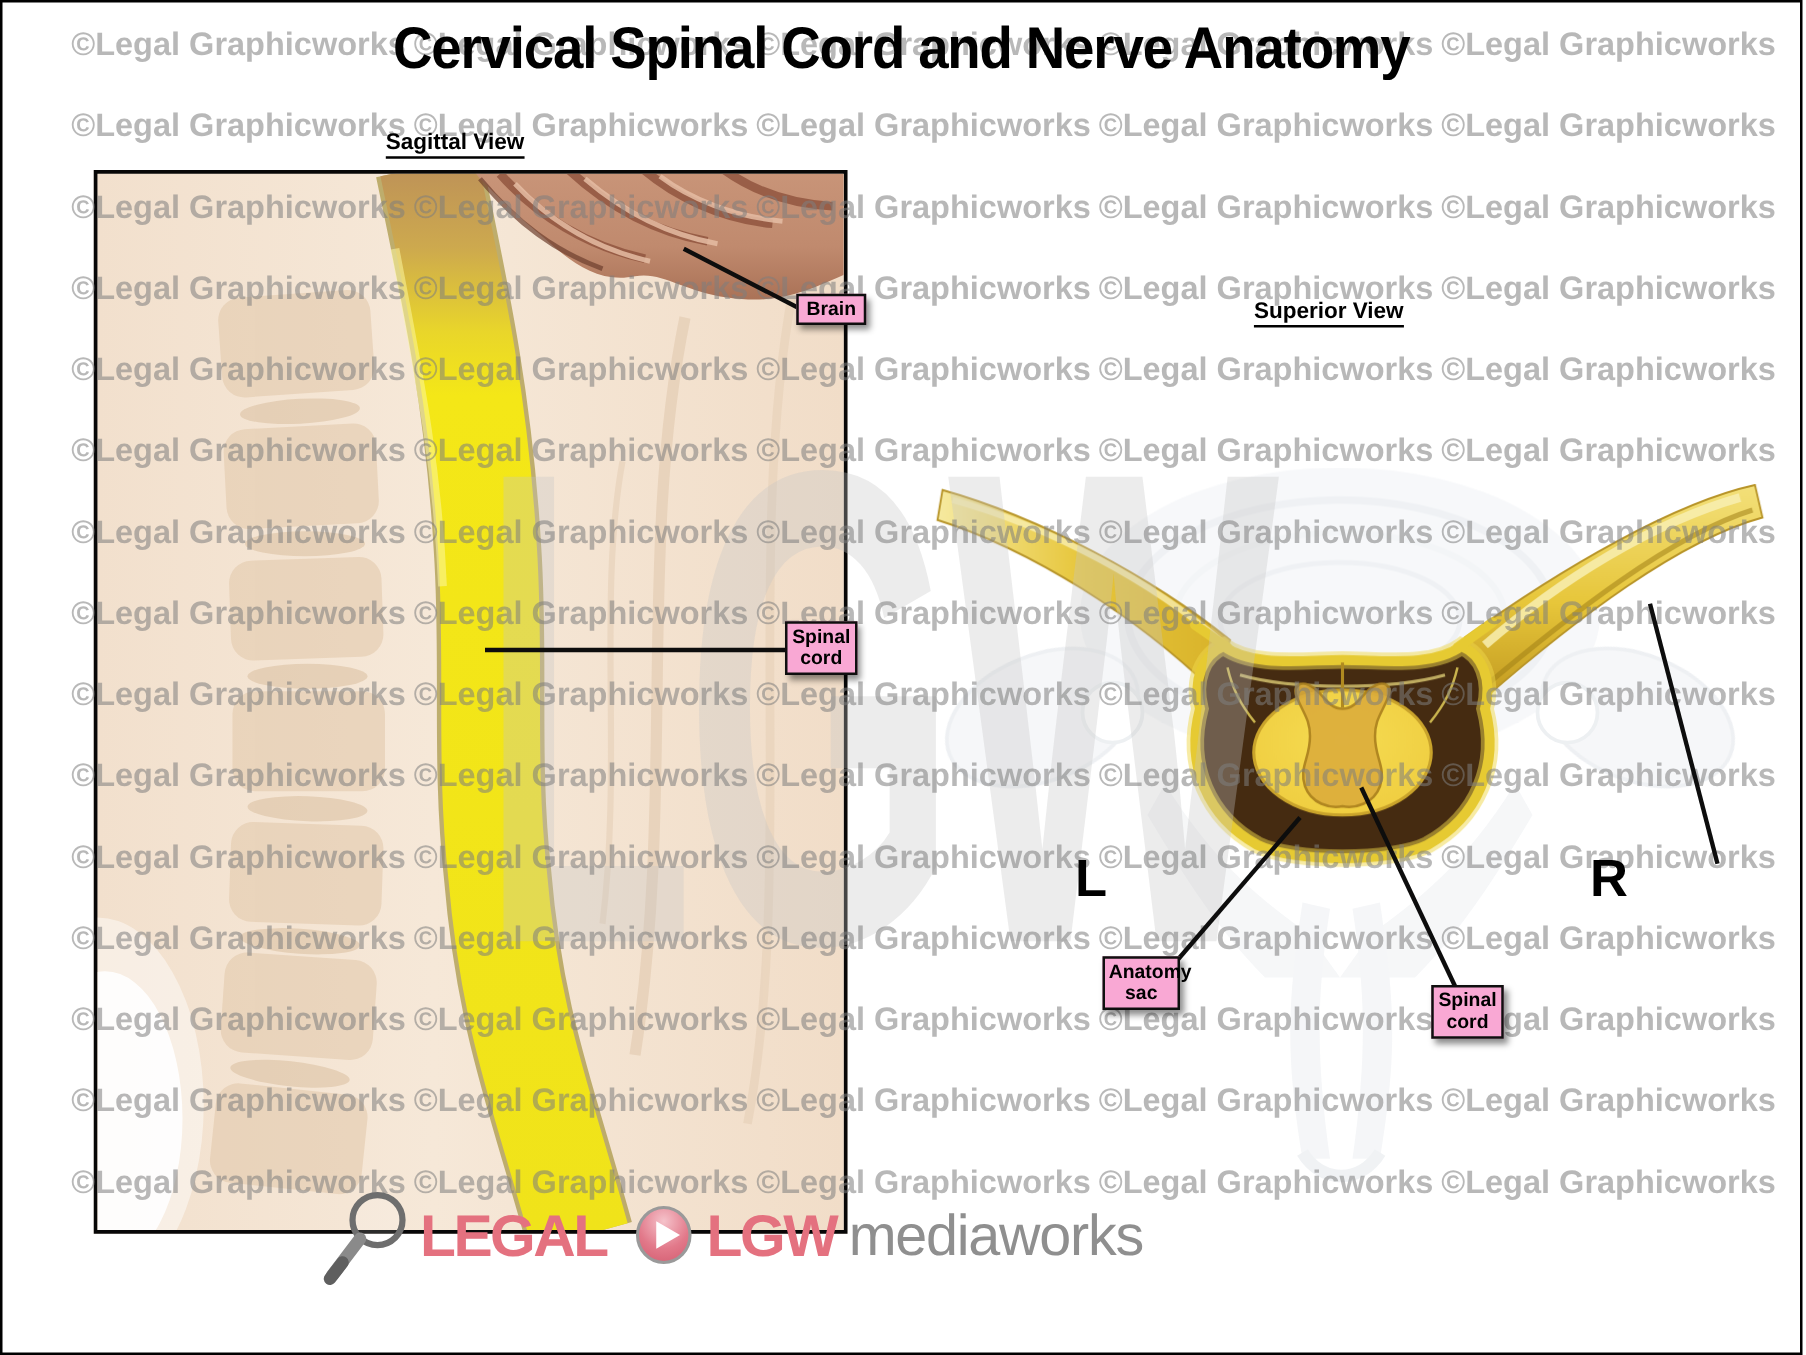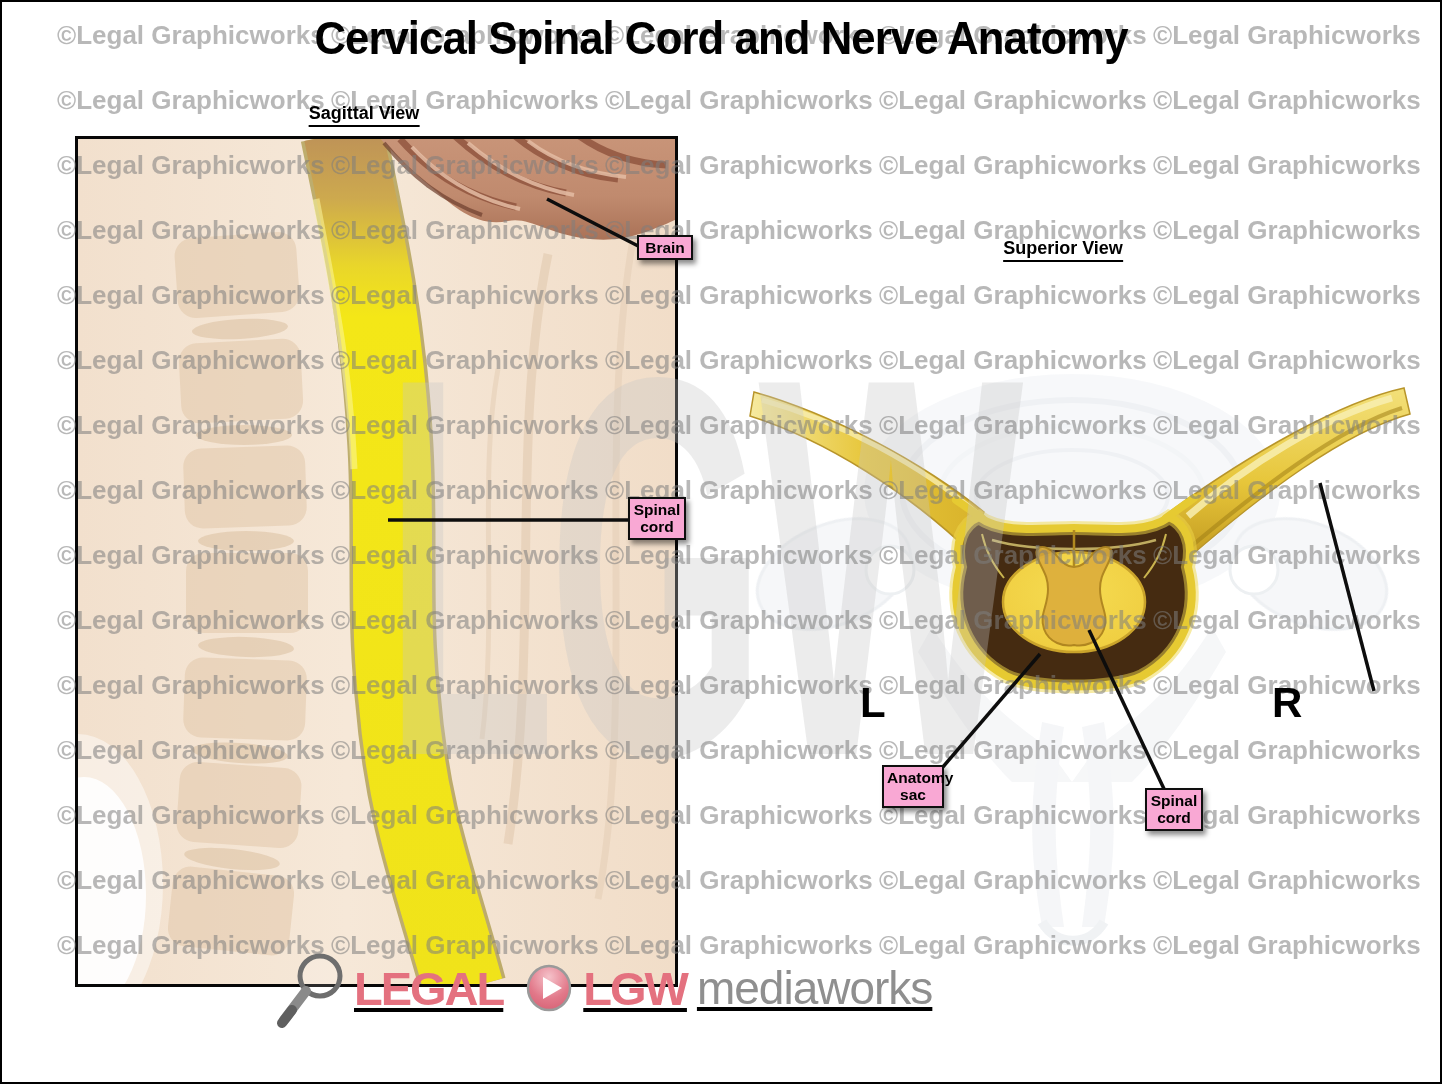--- a/index.html
+++ b/index.html
@@ -51,22 +51,22 @@
   #thecal-label{left:880px;top:763px;width:52px;}
   #sup-cord-label{left:1143px;top:786px;width:48px;}
   #nerve-label{left:1405px;top:684px;width:52px;margin-left:46px;}
   .side-marker{
     position:absolute;z-index:5;font-size:42px;font-weight:bold;color:#000;line-height:1;
   }
   #marker-l{left:858px;top:680px;}
   #marker-r{left:1270px;top:680px;}
   
   #footer-brand{
-    position:absolute;left:266px;top:956px;z-index:8;height:60px;
-    display:flex;align-items:center;white-space:nowrap;text-decoration:underline;
+    position:absolute;left:248px;top:956px;z-index:8;height:60px;
+    display:flex;align-items:center;white-space:nowrap;
   }
   .brand-accent{font-size:47px;font-weight:bold;color:#e4717f;letter-spacing:-2px;}
   .brand-rest{font-size:46px;font-weight:normal;color:#8f8f8f;margin-left:10px;letter-spacing:-1px;}
   #play-icon-wrap{margin:0 10px 0 22px;display:flex;align-items:center;}
   #magnifier-wrap{margin-right:8px;display:flex;align-items:center;}
   #tagline{
     position:absolute;left:0;top:1026px;width:100%;text-align:center;z-index:8;
     font-size:29px;color:#8a8a8a;letter-spacing:0;
   }
 </style>

